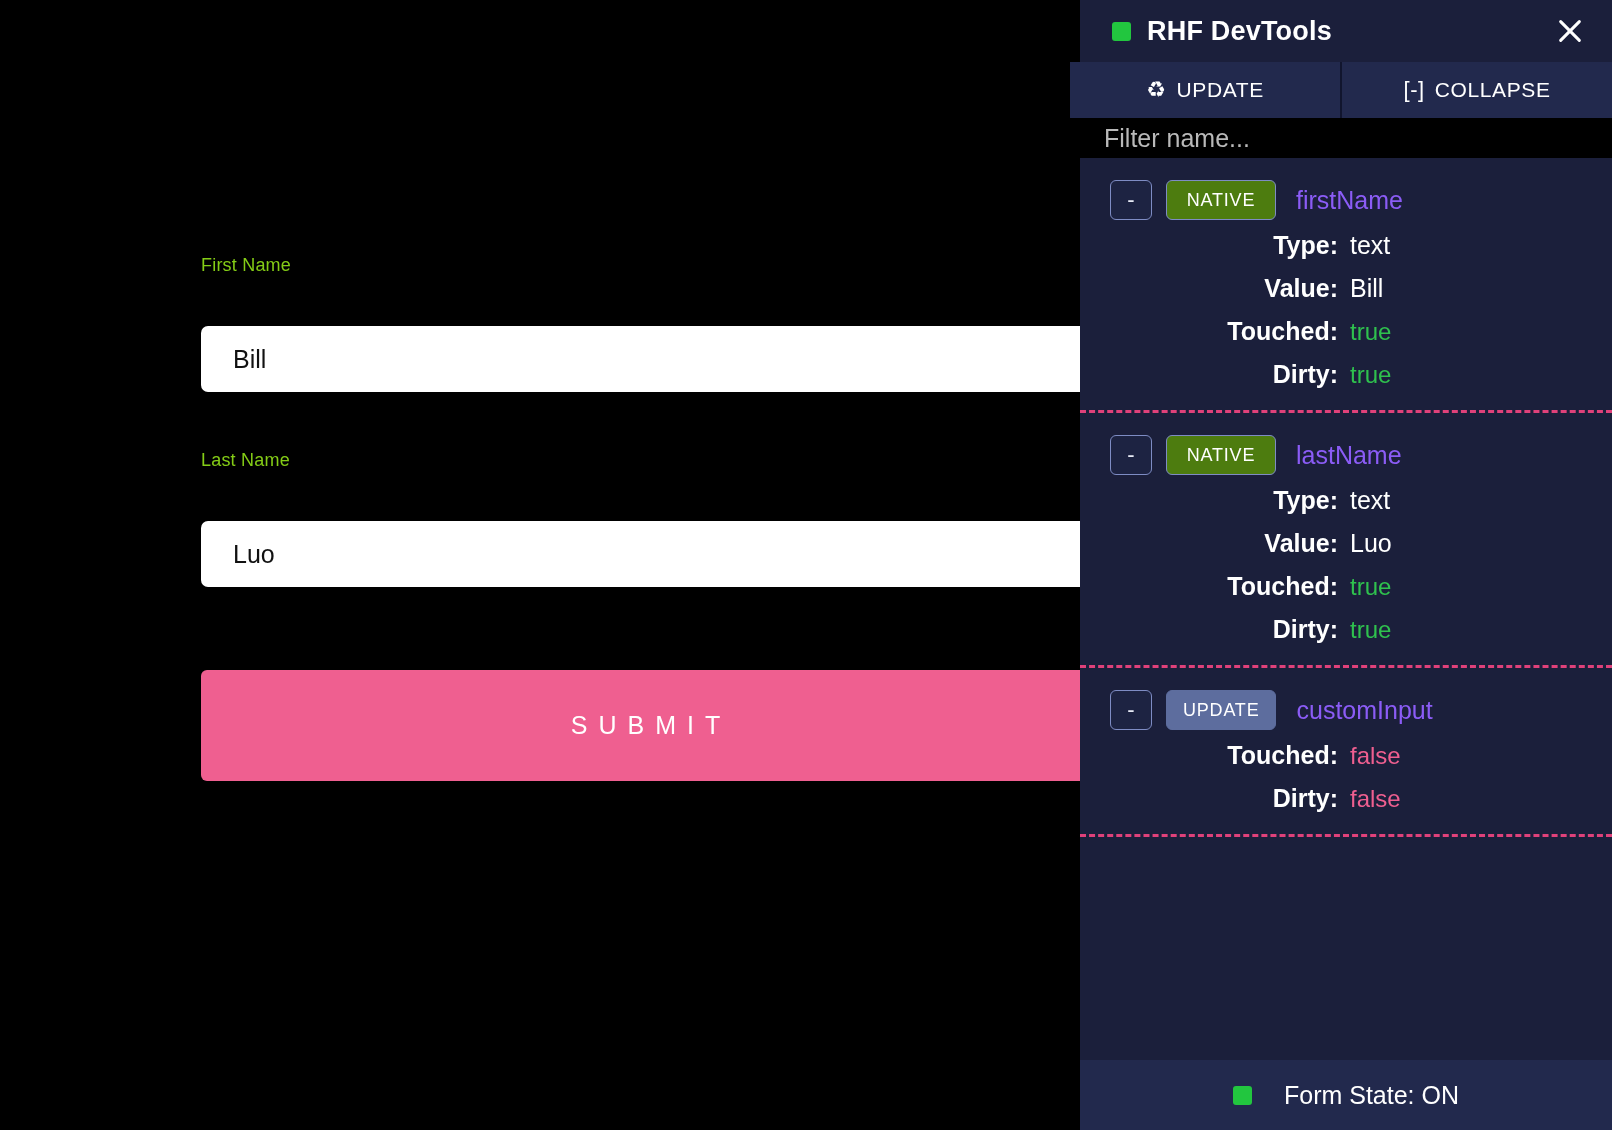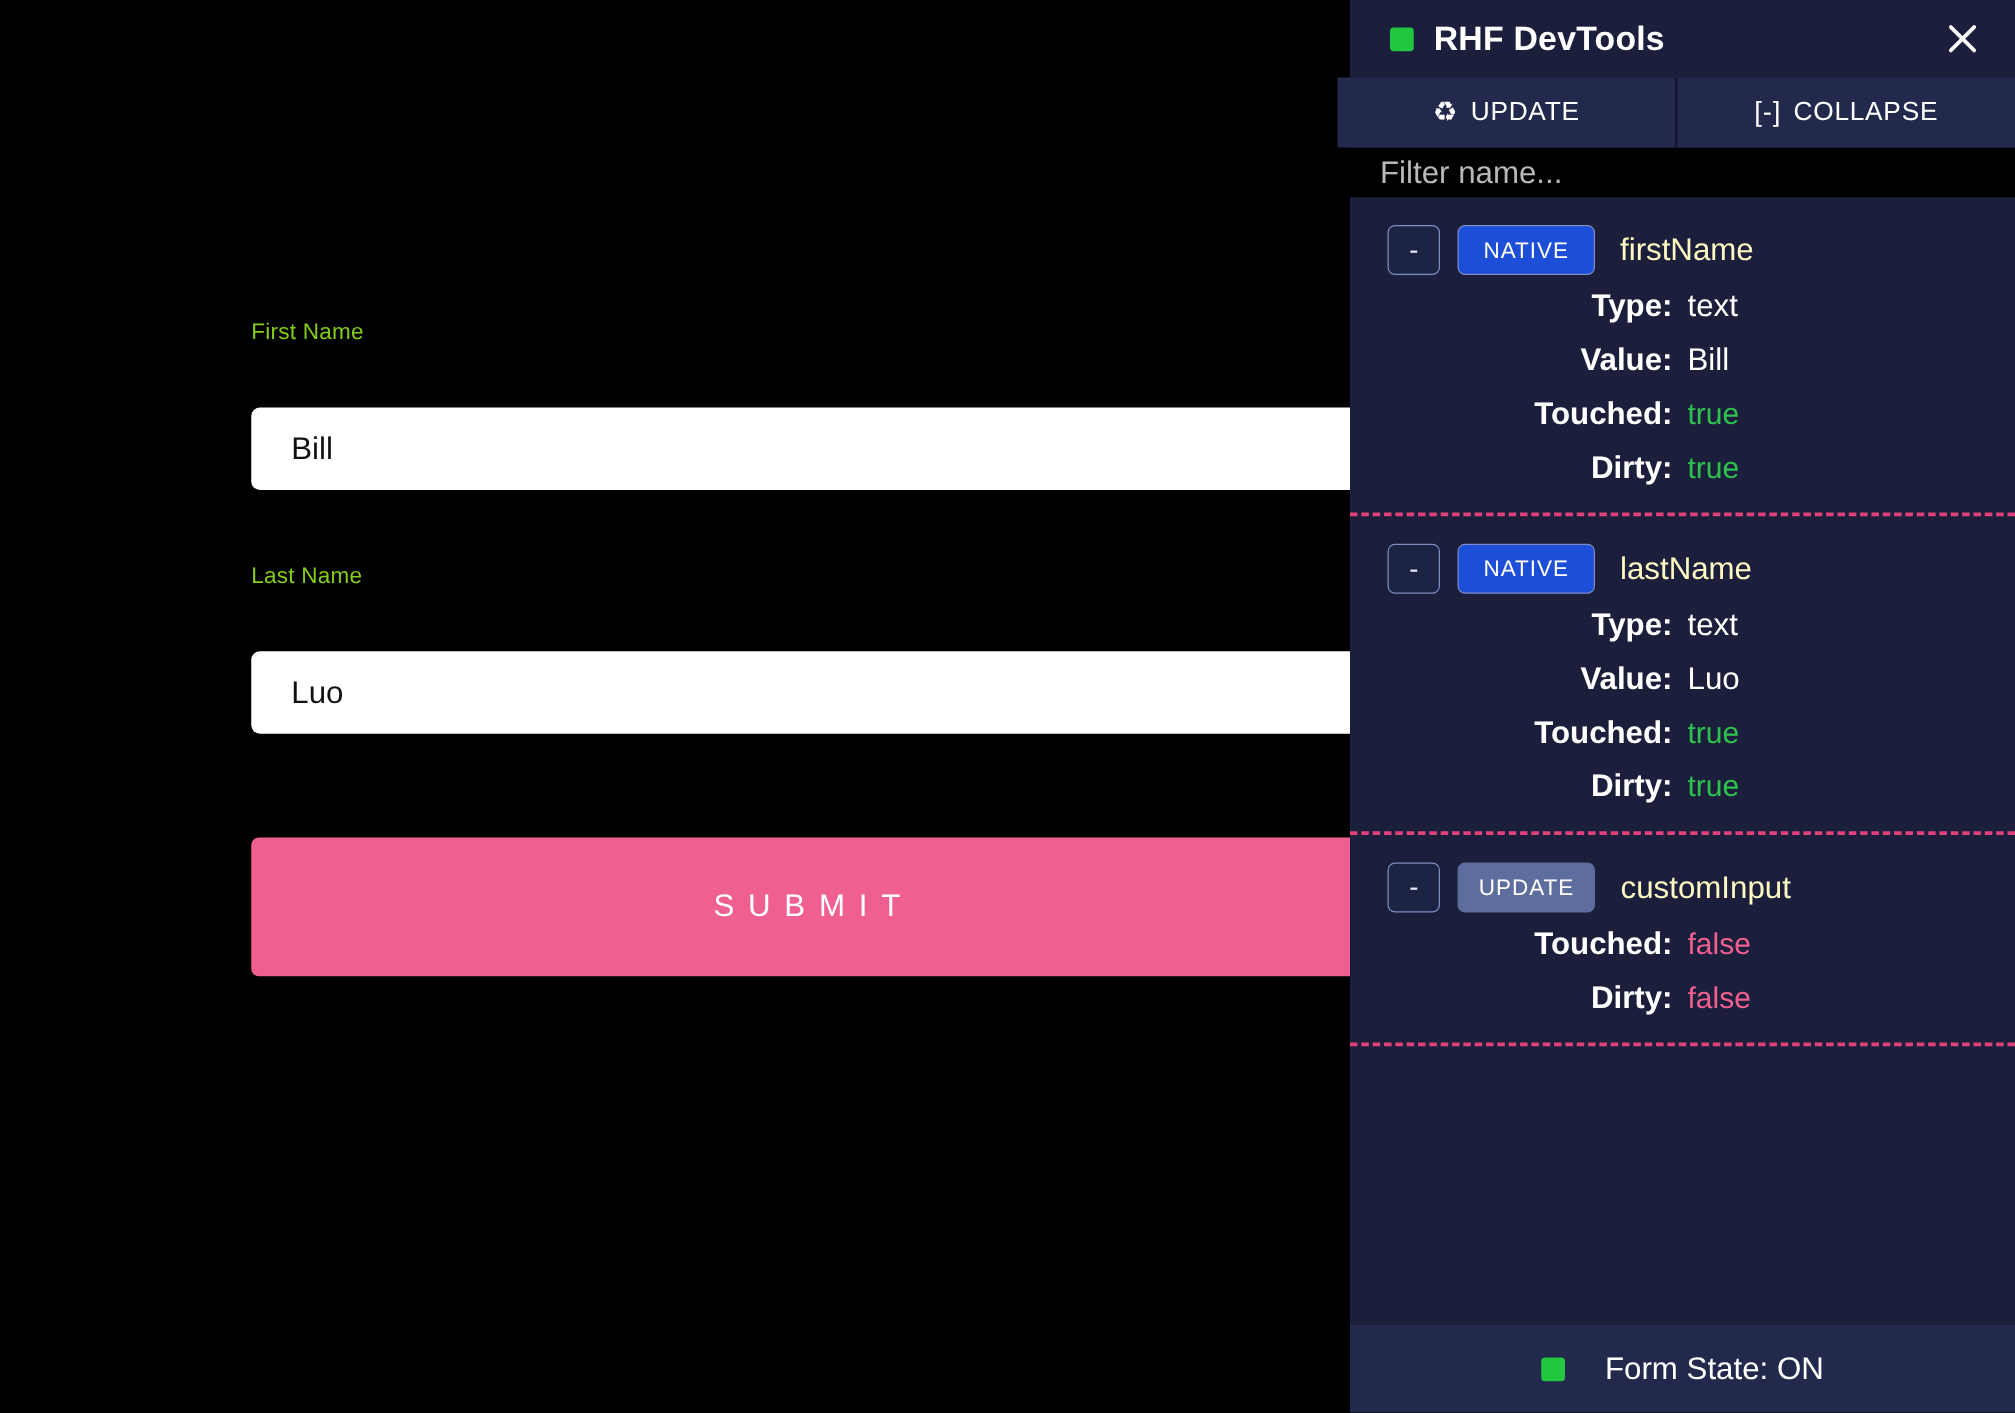--- a/index.html
+++ b/index.html
@@ -75,23 +75,23 @@
     background:#1d2342; border:1.5px solid #7e8cc4;
     color:#e8ebf6; font-size:22px; line-height:1;
     display:flex; align-items:center; justify-content:center; cursor:pointer;
     font-family:"Liberation Sans", sans-serif;
   }
   .badge {
     height:40px; min-width:110px; padding:0 16px; border-radius:6px;
     display:flex; align-items:center; justify-content:center;
     font-size:18px; letter-spacing:0.8px; color:#ffffff; cursor:pointer;
   }
-  .badge.native { background:#1d4ed8; border:1.5px solid #7e8cc4; }
+  .badge.native { background:#4d7c0f; border:1.5px solid #7e8cc4; }
   .badge.custom { background:#5d6d9e; border:1.5px solid #5d6d9e; }
-  .fb-name { color:#fef9c3; font-size:25px; margin-left:6px; }
+  .fb-name { color:#8b5cf6; font-size:25px; margin-left:6px; }
 
   .kv { display:flex; align-items:baseline; padding:7px 0; }
   .kv-key {
     width:270px; text-align:right; color:#ffffff;
     font-size:25px; font-weight:bold; padding-right:12px; white-space:nowrap;
   }
   .kv-val { font-size:25px; color:#ffffff;text-align:right; }
   .kv-val.mono { font-family:Liberation Sans, sans-serif; font-size:24px; }
   .kv-val.true { color:#2fc14e; }
   .kv-val.false { color:#ef5f90; }

